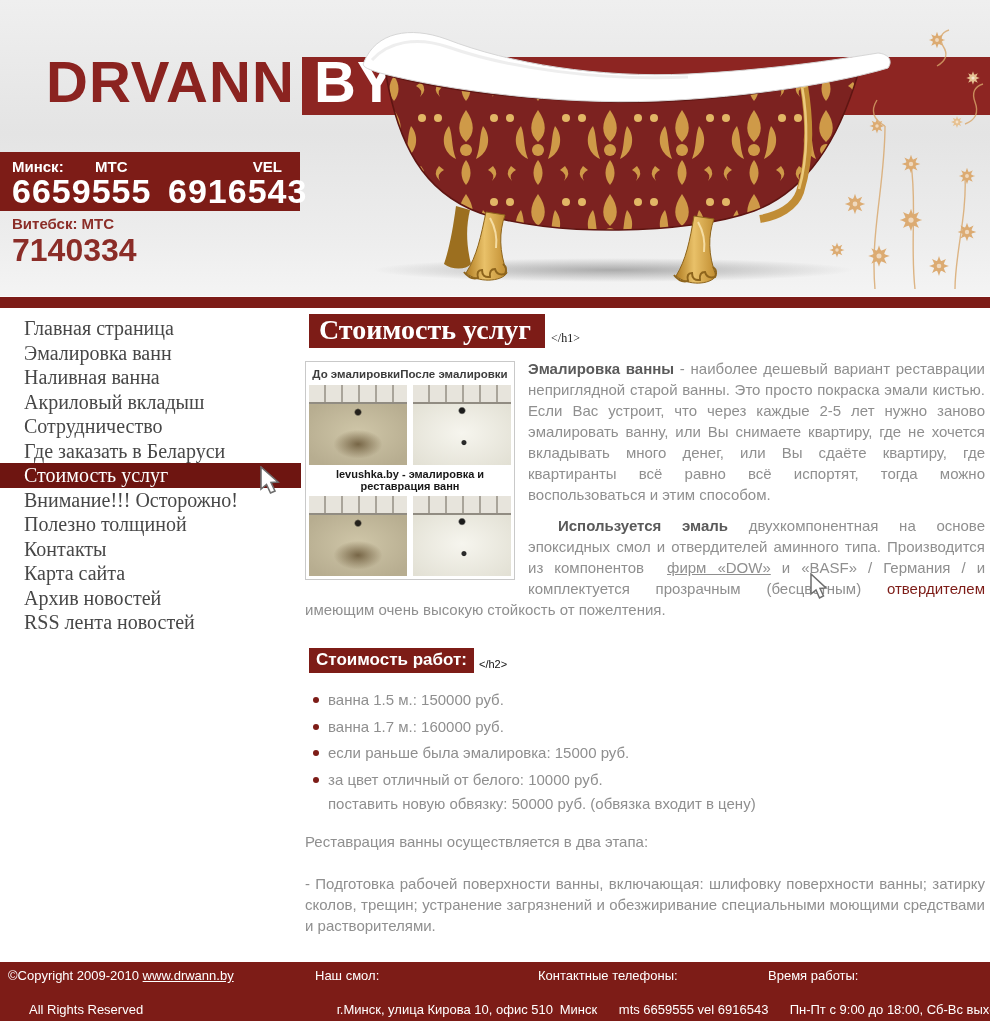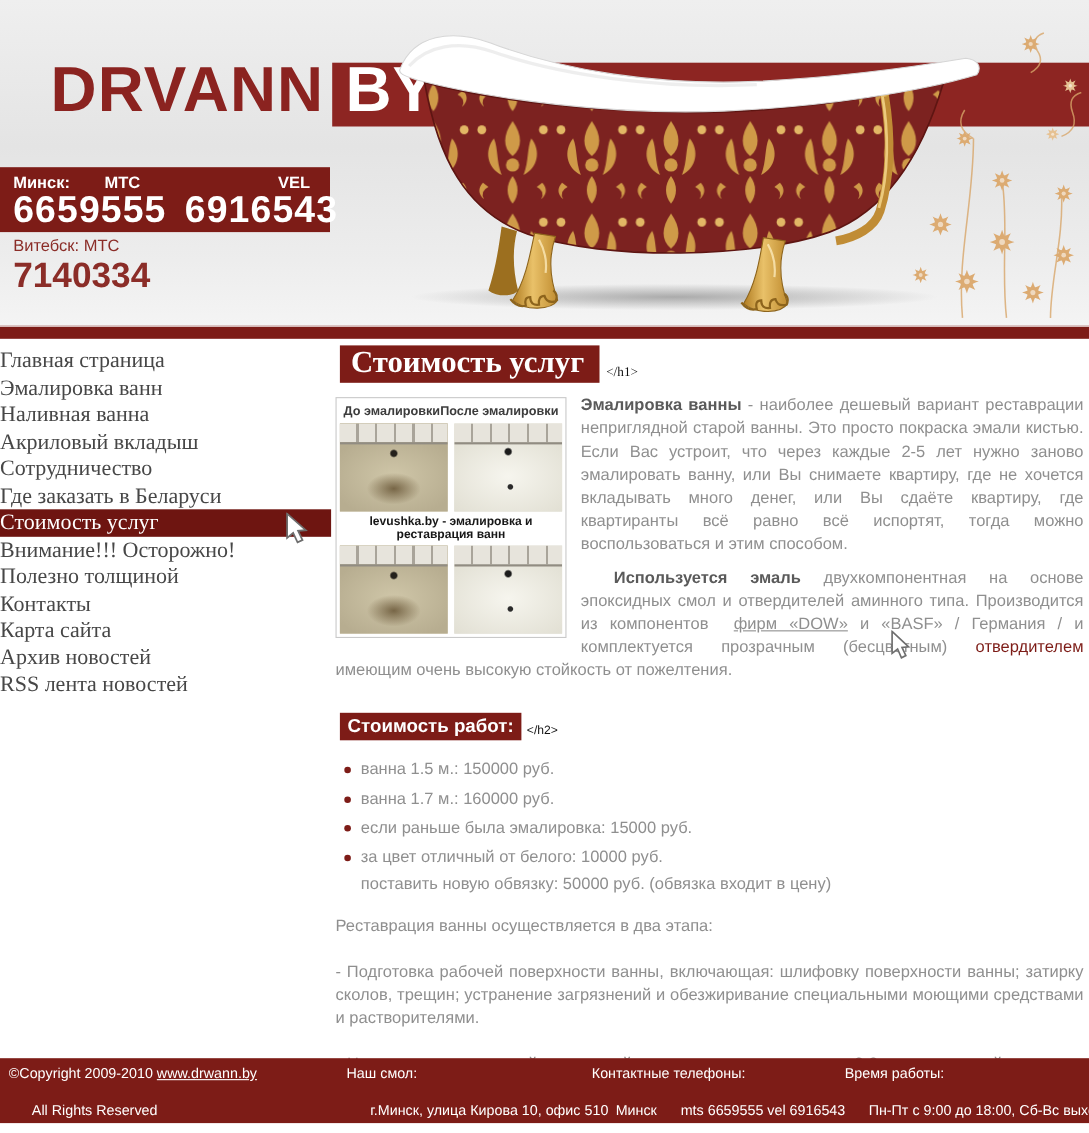--- a/index.html
+++ b/index.html
@@ -9,27 +9,27 @@
   .header{position:absolute;left:0;top:0;width:990px;height:296px;
           background:linear-gradient(180deg,#efefef 0%,#e4e4e4 45%,#ededed 80%,#f4f4f4 100%);}
   .red-band{position:absolute;left:302px;top:57px;width:688px;height:58px;background:#8d2522;}
   .logo-left{position:absolute;left:46px;top:48px;font-weight:bold;font-size:58px;
              letter-spacing:1px;color:#8b2320;font-family:"Liberation Sans",sans-serif;}
   .logo-right{position:absolute;left:314px;top:48px;font-weight:bold;font-size:58px;
               letter-spacing:1px;color:#ffffff;}
   .phone-box{position:absolute;left:0;top:152px;width:300px;height:59px;background:#7d1c17;color:#fff;}
   .phone-box .lbl{position:absolute;top:6px;font-size:15px;font-weight:bold;}
   .phone-box .num{position:absolute;top:20px;font-size:34px;font-weight:bold;letter-spacing:1px;}
-  .vitebsk-row{position:absolute;left:12px;top:215px;font-size:15px;font-weight:normal;color:#8b2d28;}
+  .vitebsk-row{position:absolute;left:12px;top:215px;font-size:15px;font-weight:bold;color:#8b2d28;}
   .vitebsk-num{position:absolute;left:12px;top:232px;font-size:32px;font-weight:bold;color:#8b2d28;}
   
   .divider{position:absolute;left:0;top:296px;width:990px;height:11px;background:#7d1c17;border-top:1px solid #fbfbfb;}
   
   .sidebar{position:absolute;left:0;top:316px;width:301px;font-family:"Liberation Serif",serif;}
-  .menu-item{font-size:20px;line-height:24.5px;color:#474747;cursor:pointer;}
+  .menu-item{font-size:20px;line-height:24.5px;color:#474747;padding-left:24px;cursor:pointer;}
   .menu-item.selected{background:#6e1511;color:#ffffff;}
   
   .content{position:absolute;left:305px;top:314px;width:680px;}
   .h1row{display:flex;align-items:flex-end;margin:0 0 10px 4px;}
   .h1box{background:#7d1c17;color:#fff;font-family:"Liberation Serif",serif;font-weight:bold;
          font-size:28px;line-height:30px;padding:1px 14px 3px 10px;}
   .tagnote{font-family:"Liberation Serif",serif;font-size:12px;color:#111;margin:0 0 2px 6px;}
   .imgblock{float:left;width:202px;margin:3px 13px 6px 0;border:1px solid #c9c9c9;background:#fff;padding:3px;}
   .imgblock .labels{display:flex;justify-content:center;font-size:11.5px;font-weight:bold;
                     color:#3c3c3c;padding:3px 2px 5px 2px;}

